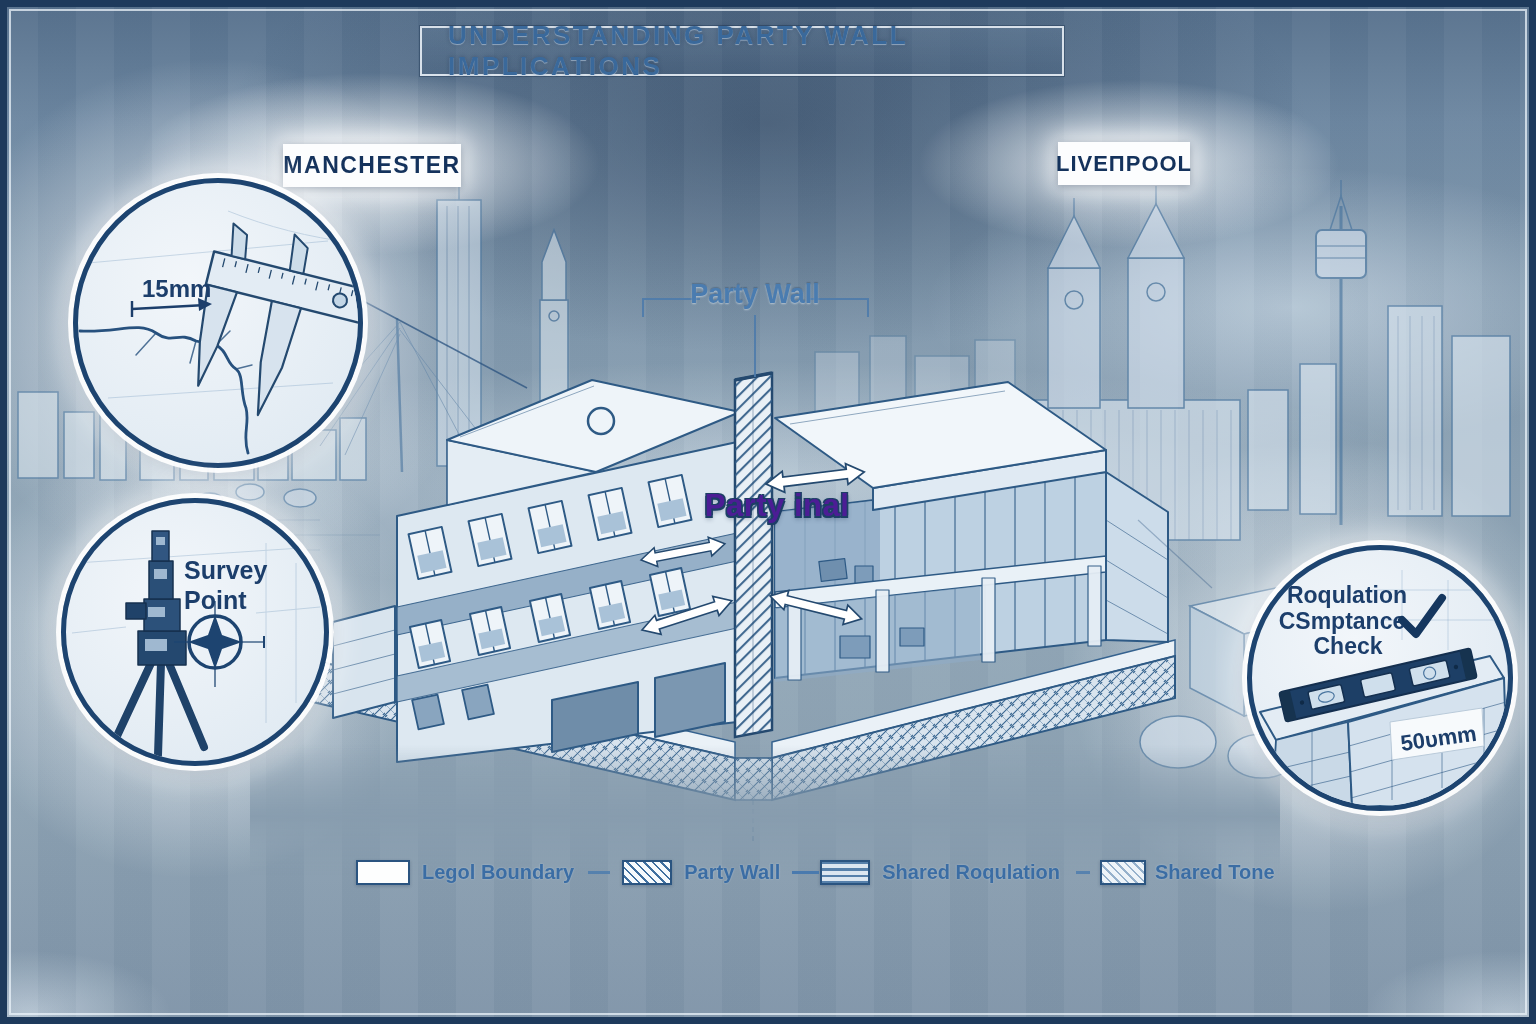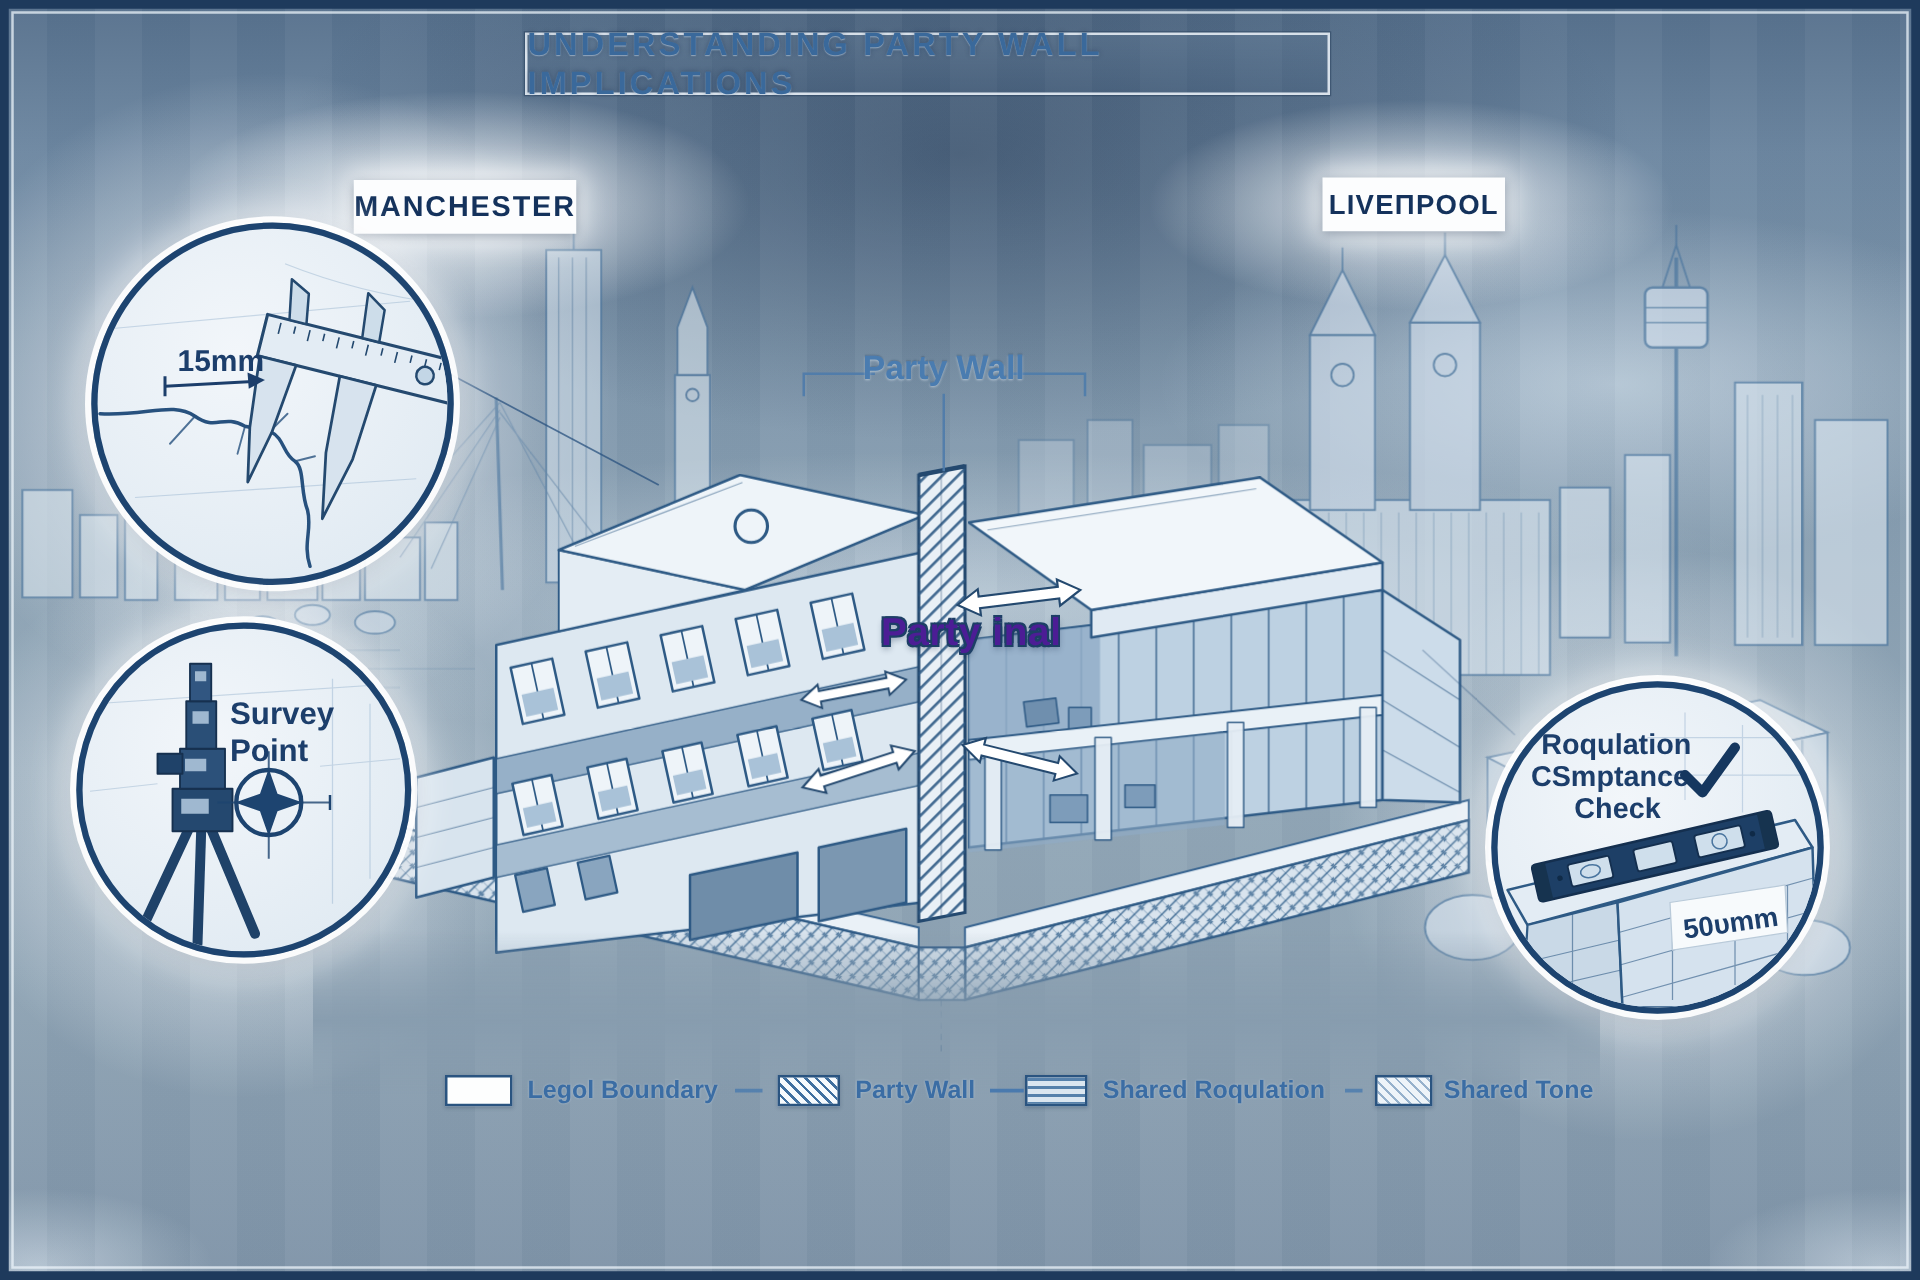--- a/index.html
+++ b/index.html
@@ -20,40 +20,40 @@
   .bg::after{content:"";position:absolute;inset:0;background:
     repeating-linear-gradient(90deg, rgba(255,255,255,.03) 0 38px, rgba(15,35,60,.025) 38px 76px);}
   .frame{position:absolute;inset:0;border:7px solid #1e3a5c;pointer-events:none;z-index:50;}
   .frame::after{content:"";position:absolute;inset:2px;border:2px solid rgba(235,243,250,.75);}
   .scene{position:absolute;inset:0;width:1536px;height:1024px;}
   .title-banner{position:absolute;left:420px;top:26px;width:640px;height:46px;z-index:10;
     border:2px solid rgba(240,246,252,.85);box-shadow:0 0 0 1px rgba(30,55,85,.45);
     background:linear-gradient(180deg,rgba(112,138,164,.28),rgba(66,92,122,.30));
     display:flex;align-items:center;justify-content:center;}
   .title-banner span{font-size:26px;font-weight:bold;letter-spacing:2.5px;color:#3a699b;
-    text-shadow:0 1px 1px rgba(205,224,242,.55),0 0 4px rgba(25,45,75,.4);}
+    text-shadow:0 1px 1px rgba(205,224,242,.55),0 0 4px rgba(25,45,75,.4);margin-left:26px;}
   .city-label{position:absolute;background:#fcfdfe;color:#14325c;font-weight:bold;
     display:flex;align-items:center;justify-content:center;z-index:10;
     box-shadow:0 2px 8px rgba(20,40,70,.35),0 0 22px 6px rgba(255,255,255,.65);}
   .manchester{left:283px;top:144px;width:178px;height:43px;font-size:23px;letter-spacing:1.5px;}
-  .liverpool{left:1058px;top:142px;width:146px;height:43px;font-size:22px;letter-spacing:1px;}
+  .liverpool{left:1058px;top:142px;width:132px;height:43px;font-size:22px;letter-spacing:1px;}
   .pw-label{position:absolute;left:685px;top:279px;width:140px;text-align:center;z-index:8;
     font-size:27px;font-weight:bold;color:#4a7cb0;
     text-shadow:0 1px 2px rgba(230,240,250,.55),0 -1px 1px rgba(30,55,85,.35);}
   .wall-name{position:absolute;left:693px;top:488px;width:168px;text-align:center;z-index:9;
     font-size:31px;font-weight:bold;color:#4c1d95;letter-spacing:.5px;
     text-shadow:-1.5px -1.5px 0 #1d3f66,1.5px -1.5px 0 #1d3f66,-1.5px 1.5px 0 #1d3f66,
       1.5px 1.5px 0 #1d3f66,0 3px 5px rgba(20,40,70,.45);}
   .inset{position:absolute;border-radius:50%;border:5px solid #1d4470;overflow:hidden;z-index:12;
     box-shadow:0 0 0 5px rgba(255,255,255,.92),0 0 28px 12px rgba(255,255,255,.5),0 6px 18px rgba(20,40,70,.28);
     background:radial-gradient(circle at 40% 35%, #f2f6fa, #dde8f1);}
   .inset svg{display:block;width:100%;height:100%;}
   .inset-crack{left:73px;top:178px;width:280px;height:280px;}
   .inset-survey{left:61px;top:498px;width:258px;height:258px;}
-  .inset-comp{left:1193px;top:545px;width:256px;height:256px;}
+  .inset-comp{left:1247px;top:545px;width:256px;height:256px;}
   .legend{position:absolute;left:356px;top:856px;height:32px;display:flex;align-items:center;z-index:10;
     font-size:20px;font-weight:bold;color:#3b6da4;text-shadow:0 0 2px rgba(220,235,250,.45);text-align:center;}
   .sw{position:relative;height:21px;border:2.5px solid #2a5480;background:#fdfefe;
     box-shadow:0 1px 3px rgba(20,40,70,.25);flex:none;}
   .sw-solid{width:50px;margin-right:12px;}
   .lbl{white-space:nowrap;}
   .dash{width:22px;height:3px;background:#4a7aae;opacity:.8;margin:0 12px 0 14px;flex:none;}
   .dash.small{width:14px;margin:0 10px 0 16px;}
   .sw-hatch{width:46px;margin-right:12px;
     background:#f6fafd repeating-linear-gradient(45deg, rgba(0,0,0,0) 0 4px, #3f6f9f 4px 6px);}

